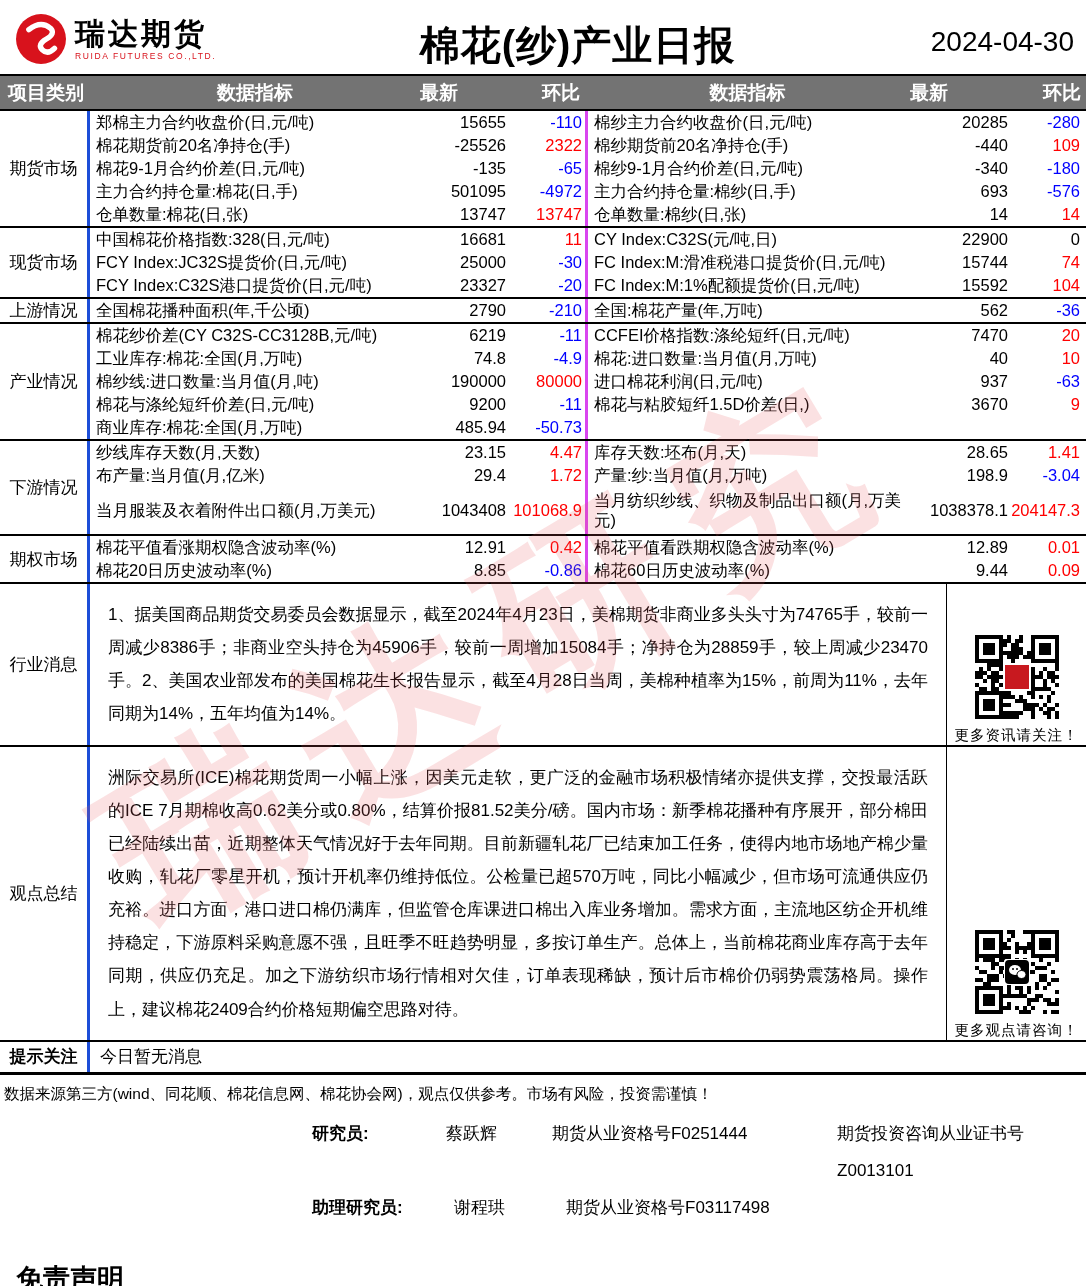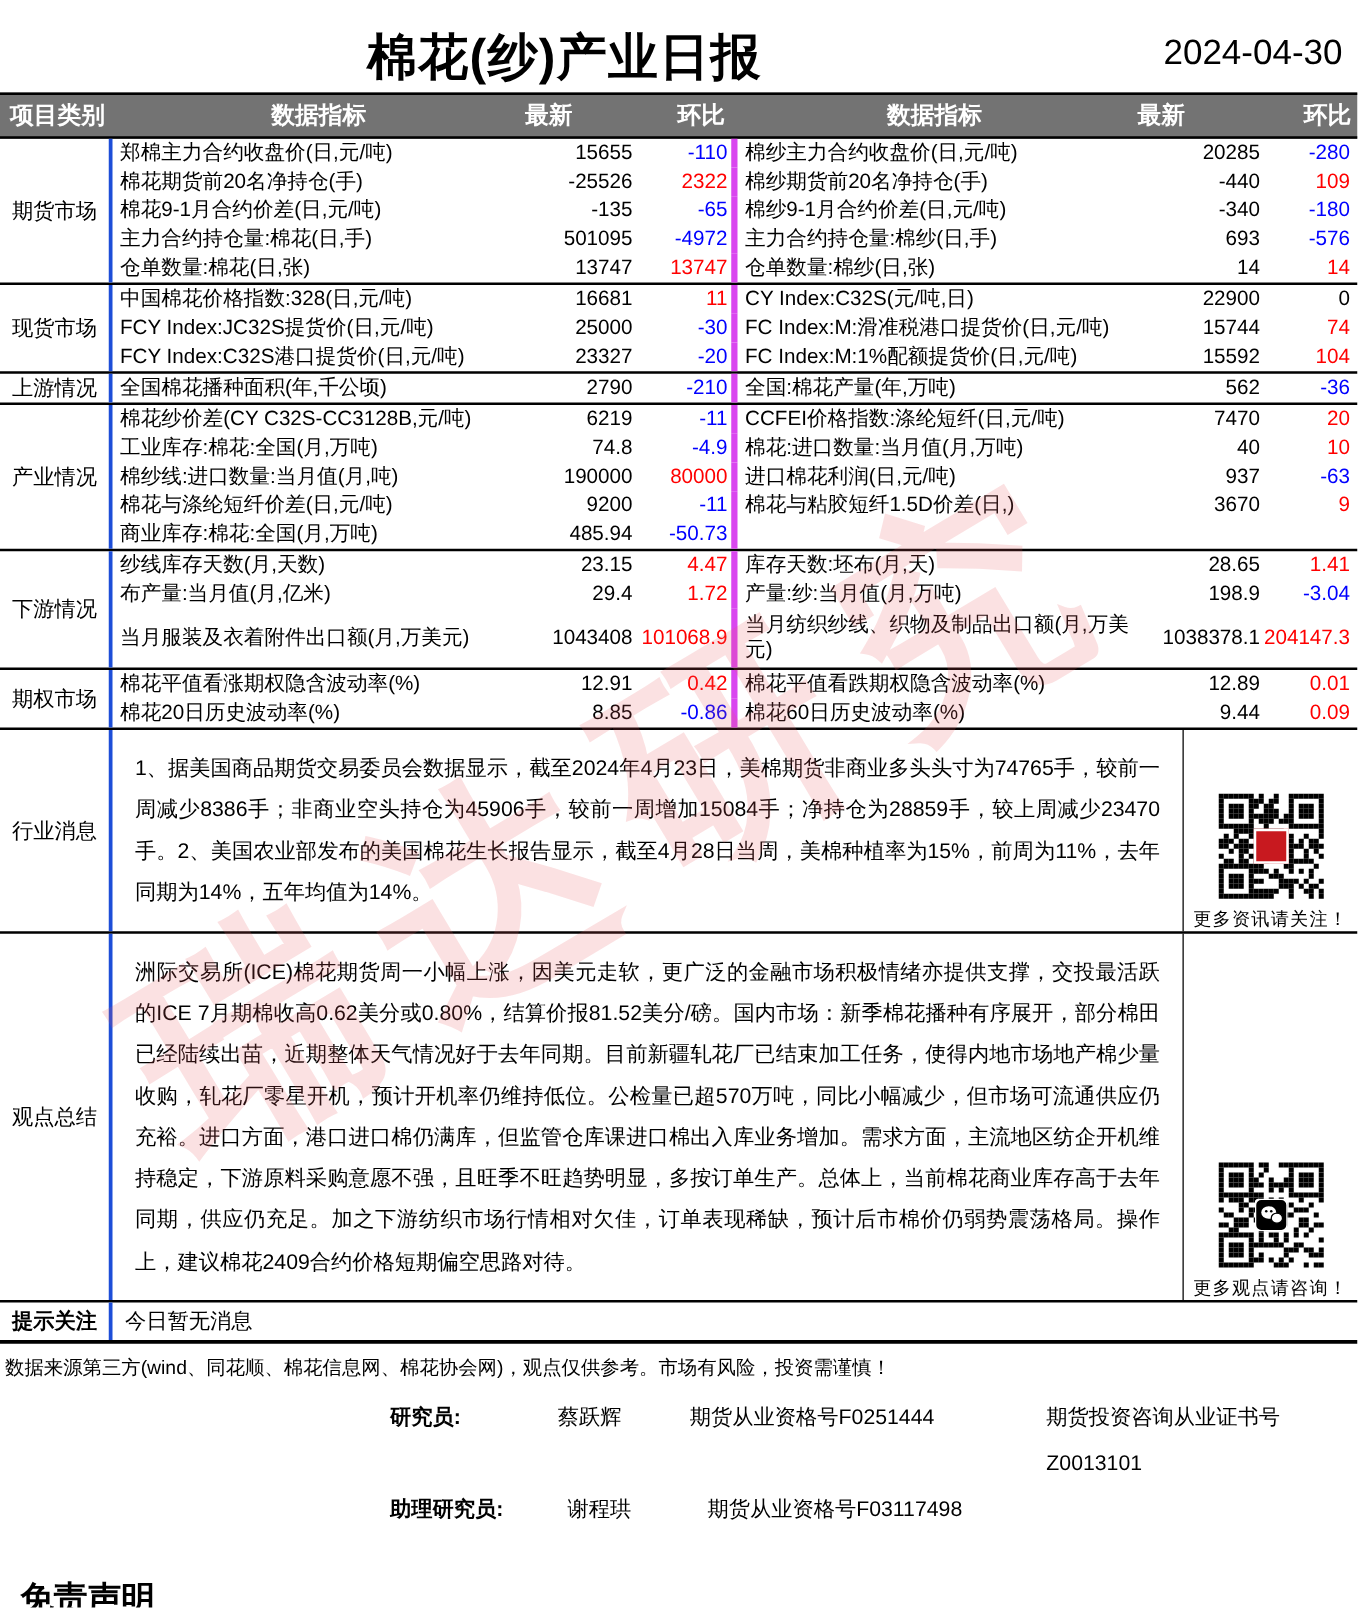--- a/index.html
+++ b/index.html
@@ -23,21 +23,21 @@
   .bh-chg{text-align:right;padding-right:5px;}
 
   
   .section{display:flex;border-bottom:2px solid #000;}
   .cat-cell{width:90px;box-sizing:border-box;border-right:3px solid #1d4ed8;display:flex;align-items:center;justify-content:center;font-size:17px;text-align:center;}
   .rows-grid{display:grid;width:996px;grid-template-columns:330px 100px 65px 325px 110px 66px;align-items:stretch;}
   .cell{font-size:16.5px;min-height:23px;display:flex;align-items:center;box-sizing:border-box;}
   .lbl{padding-left:6px;line-height:1.2;}
   .val{justify-content:flex-end;padding-right:14px;}
   .chg{justify-content:flex-end;padding-right:3px;text-align:right;}
-  .rl{border-left:5px solid #d946ef;}
+  .rl{border-left:3px solid #d946ef;}
   .rv{padding-right:12px;}
   .rc{padding-right:6px;}
   .tall{min-height:47px;}
 
   
   .text-section{display:flex;border-bottom:2px solid #000;}
   .text-cell{width:857px;box-sizing:border-box;border-right:1px solid #000;padding:14px 18px;font-size:17px;line-height:1.95;text-align:justify;}
   .qr-col{width:139px;display:flex;flex-direction:column;align-items:center;justify-content:flex-end;gap:7px;}
   .qr{position:relative;display:grid;grid-template-columns:repeat(21,4px);grid-auto-rows:4px;}
   .qr .d{background:#000;}
@@ -69,20 +69,30 @@
   .flat{color:#000;}
 </style>
 </head>
 <body>
 
 <div class="page">
 
   <div class="watermark">瑞达研究</div>
 
   <div class="hdr">
+    <div class="logo">
+      <svg class="logo-svg" viewBox="0 0 40 40">
+        <circle cx="20" cy="20" r="18.5" fill="#d8121c"></circle>
+        <path d="M11 13 Q20 6 27 12 Q31 16 24 20 Q17 24 21 28 Q25 32 30 27" stroke="#fff" stroke-width="4" fill="none" stroke-linecap="round"></path>
+      </svg>
+      <div class="logo-texts">
+        <div class="cn">瑞达期货</div>
+        <div class="en">RUIDA FUTURES CO.,LTD.</div>
+      </div>
+    </div>
     <div class="title">棉花(纱)产业日报</div>
     <div class="date">2024-04-30</div>
   </div>
 
   <div class="blue-bar">
     <div class="bh-cat">项目类别</div>
     <div class="bh-ind">数据指标</div>
     <div class="bh-num">最新</div>
     <div class="bh-chg">环比</div>
     <div class="bh-ind">数据指标</div>

